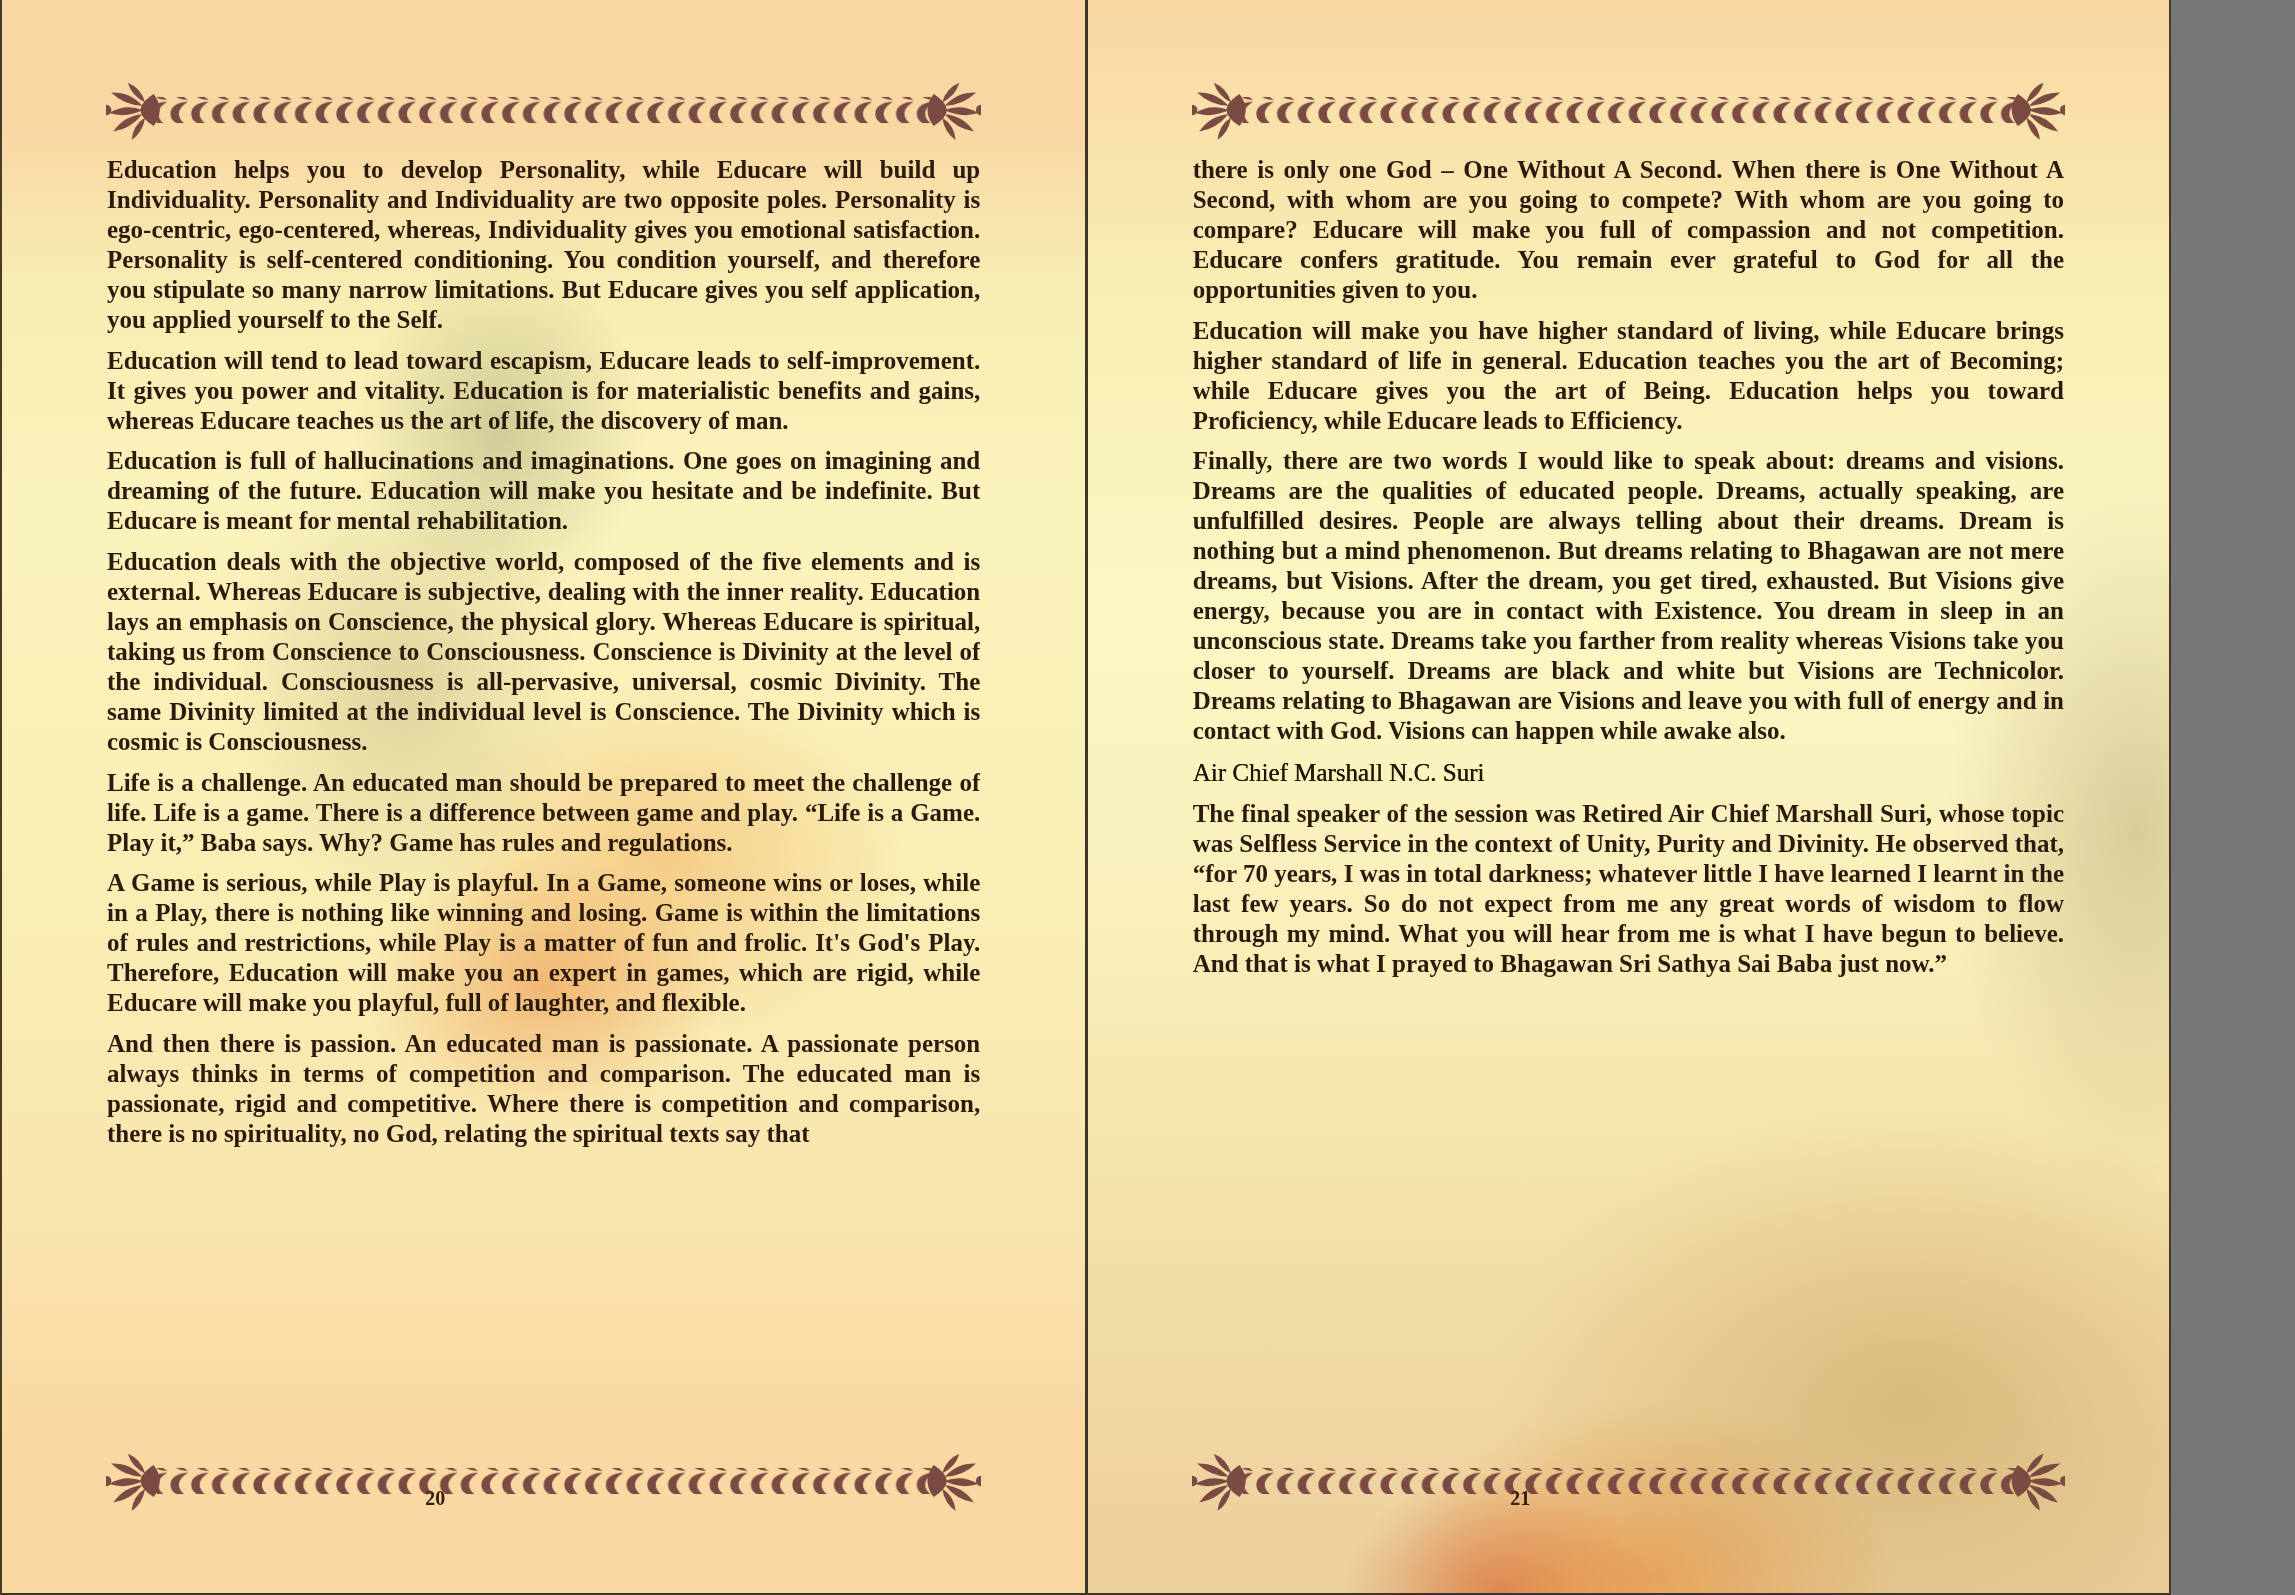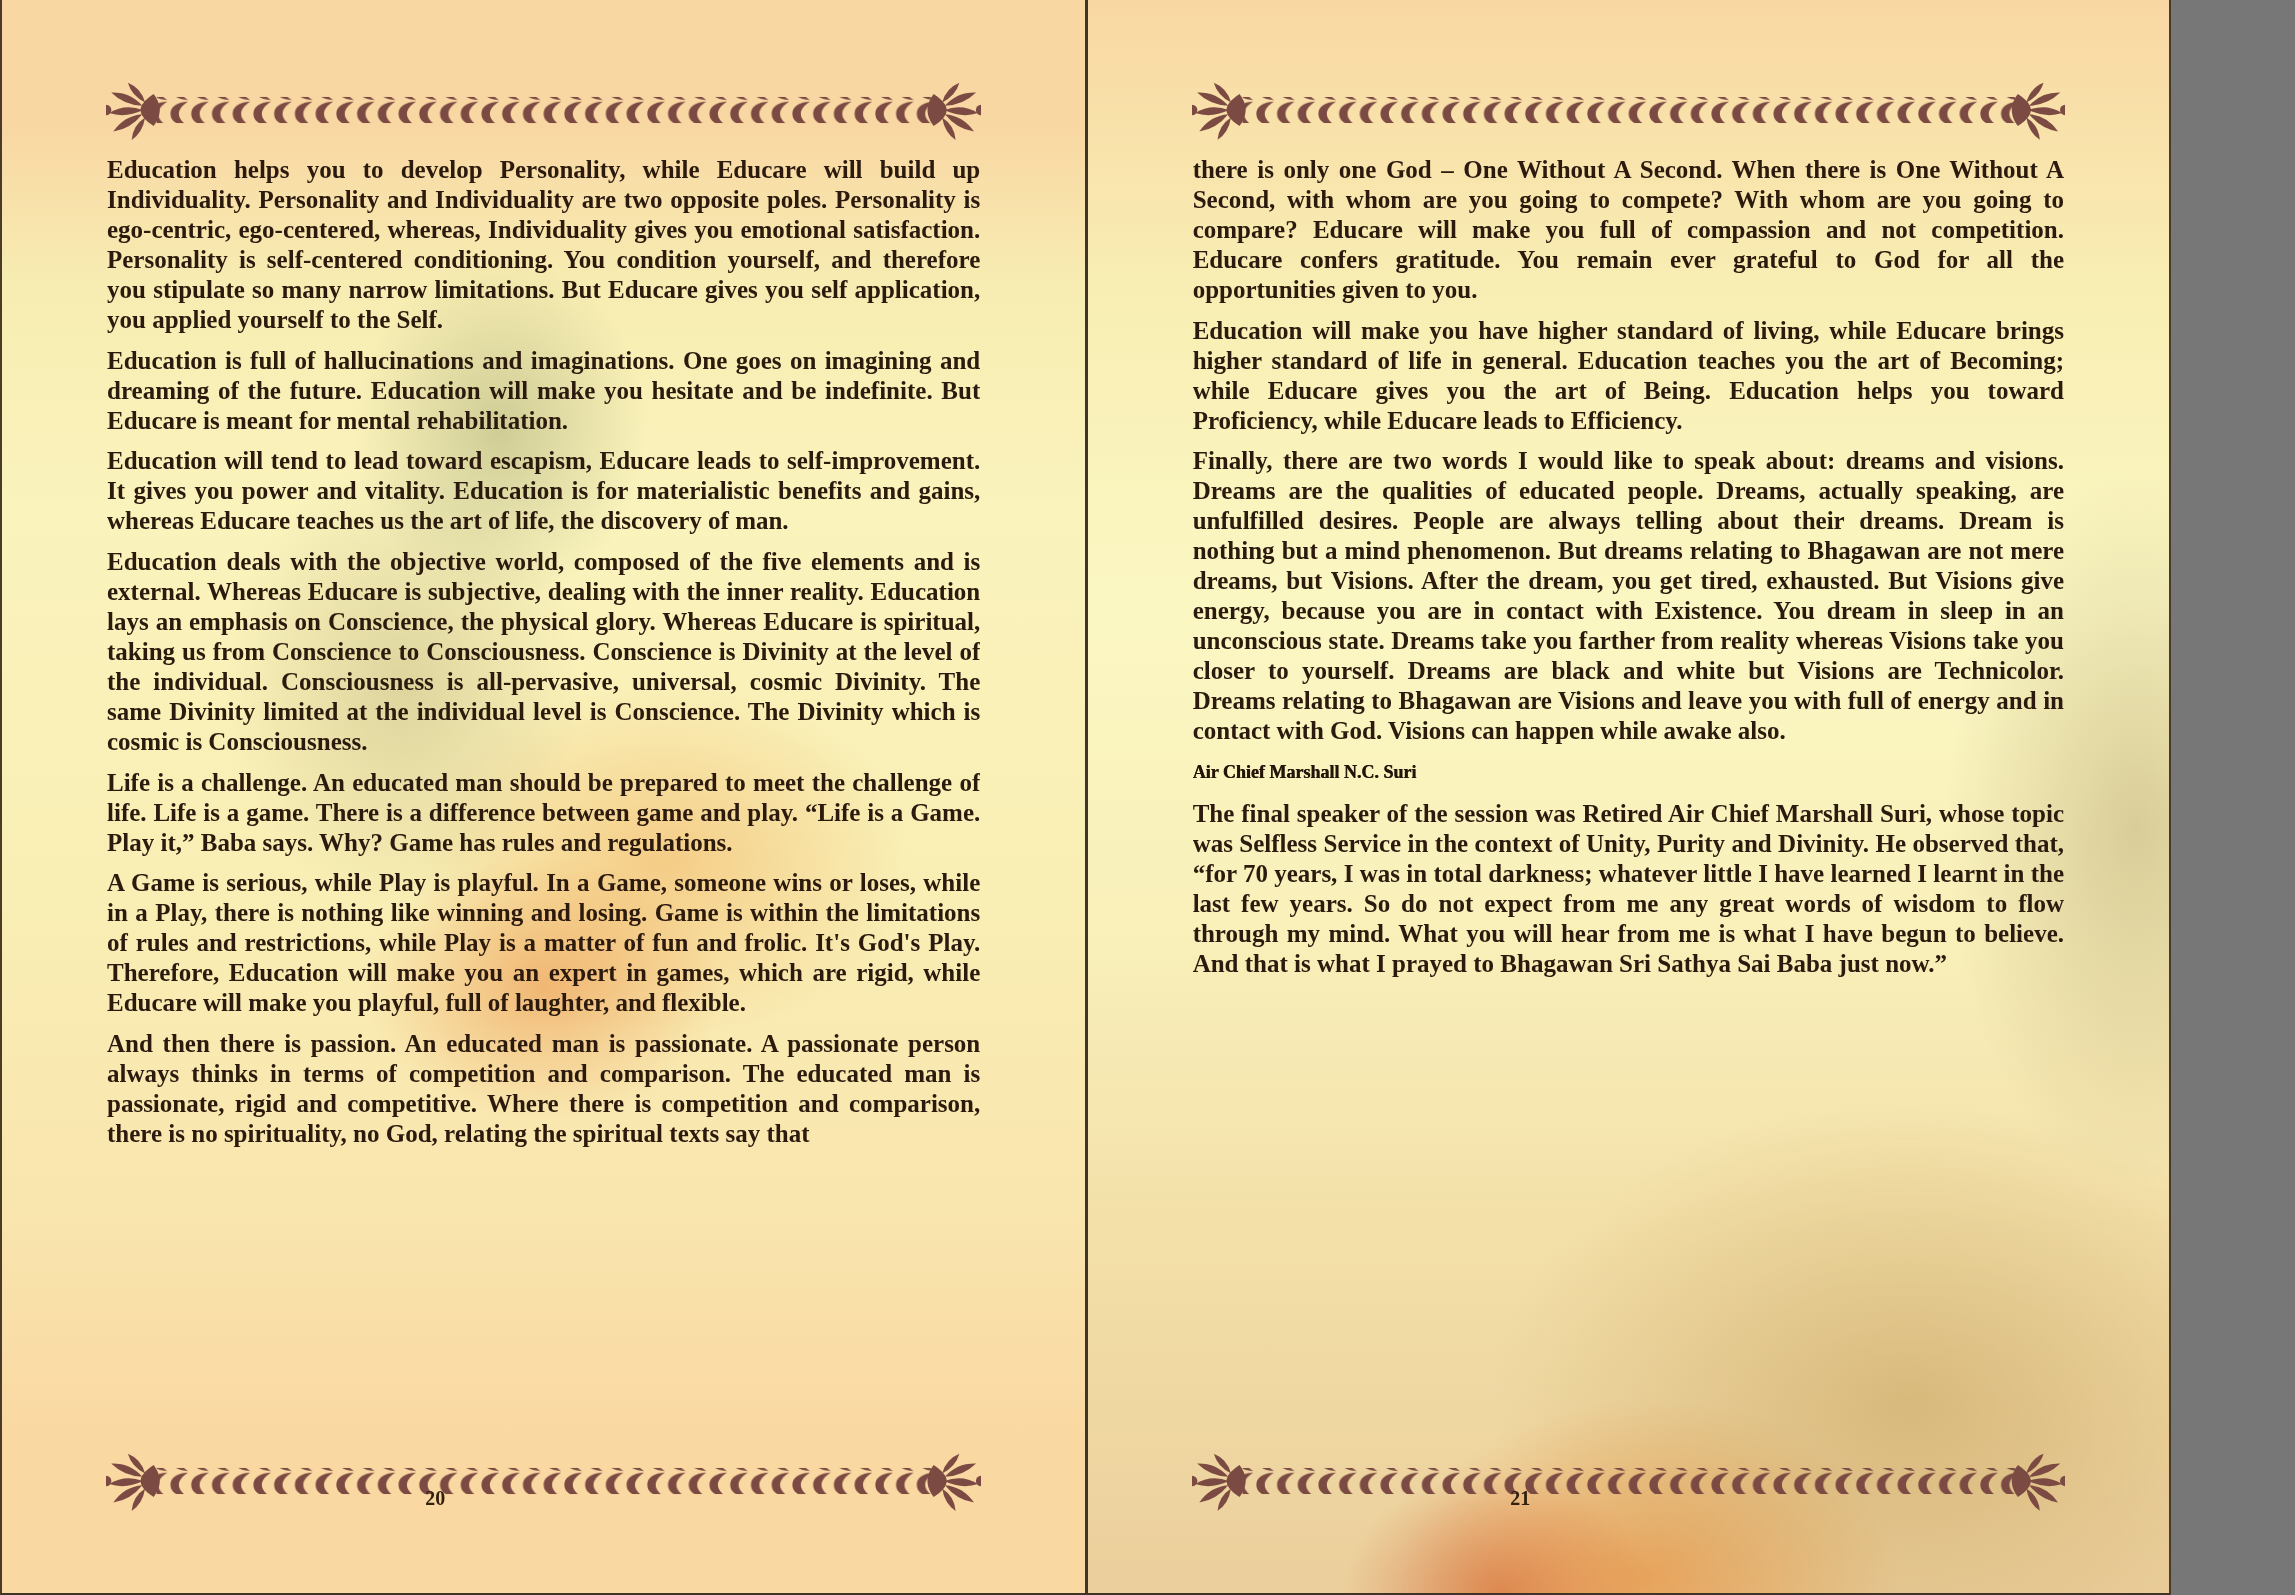--- a/index.html
+++ b/index.html
@@ -50,23 +50,23 @@
     margin:0 0 10.7px 0;
     font-size:25px;
     line-height:30px;
     font-weight:700;
     color:#2b1a0d;
     text-align:justify;
     text-justify:inter-word;
   }
   .text-block h3 {
     margin:5px 0 10.7px 0;
-    font-size:18px;
+    font-size:25px;
     line-height:31px;
-    font-weight:700;
+    font-weight:400;
     color:#241508;
     text-shadow:0.4px 0 0 currentColor;
   }
   .page-number {
     position:absolute;
     top:1487px; left:40%;
     transform:translateX(-50%);
     font-size:20px; font-weight:700;
     color:#33210f;
   }
@@ -97,22 +97,22 @@
     <div class="orn-wrap top">
       <svg class="orn" viewBox="0 0 1140 92">
         <rect x="66" y="29" width="1010" height="34" fill="url(#ropePat)"></rect>
         <use href="#flourish" transform="translate(58,46)"></use>
         <use href="#flourish" transform="translate(1082,46) scale(-1,1)"></use>
       </svg>
     </div>
 
     <div class="text-block">
       <p>Education helps you to develop Personality, while Educare will build up Individuality. Personality and Individuality are two opposite poles. Personality is ego-centric, ego-centered, whereas, Individuality gives you emotional satisfaction. Personality is self-centered conditioning. You condition yourself, and therefore you stipulate so many narrow limitations. But Educare gives you self application, you applied yourself to the Self.</p>
+      <p>Education will tend to lead toward escapism, Educare leads to self-improvement. It gives you power and vitality. Education is for materialistic benefits and gains, whereas Educare teaches us the art of life, the discovery of man.</p>
       <p>Education is full of hallucinations and imaginations. One goes on imagining and dreaming of the future. Education will make you hesitate and be indefinite. But Educare is meant for mental rehabilitation.</p>
-      <p>Education will tend to lead toward escapism, Educare leads to self-improvement. It gives you power and vitality. Education is for materialistic benefits and gains, whereas Educare teaches us the art of life, the discovery of man.</p>
       <p>Education deals with the objective world, composed of the five elements and is external. Whereas Educare is subjective, dealing with the inner reality. Education lays an emphasis on Conscience, the physical glory. Whereas Educare is spiritual, taking us from Conscience to Consciousness. Conscience is Divinity at the level of the individual. Consciousness is all-pervasive, universal, cosmic Divinity. The same Divinity limited at the individual level is Conscience. The Divinity which is cosmic is Consciousness.</p>
       <p>Life is a challenge. An educated man should be prepared to meet the challenge of life. Life is a game. There is a difference between game and play. “Life is a Game. Play it,” Baba says. Why? Game has rules and regulations.</p>
       <p>A Game is serious, while Play is playful. In a Game, someone wins or loses, while in a Play, there is nothing like winning and losing. Game is within the limitations of rules and restrictions, while Play is a matter of fun and frolic. It's God's Play. Therefore, Education will make you an expert in games, which are rigid, while Educare will make you playful, full of laughter, and flexible.</p>
       <p>And then there is passion. An educated man is passionate. A passionate person always thinks in terms of competition and comparison. The educated man is passionate, rigid and competitive. Where there is competition and comparison, there is no spirituality, no God, relating the spiritual texts say that</p>
     </div>
 
     <div class="orn-wrap bottom">
       <svg class="orn" viewBox="0 0 1140 92">
         <rect x="66" y="29" width="1010" height="34" fill="url(#ropePat)"></rect>
         <use href="#flourish" transform="translate(58,46)"></use>

